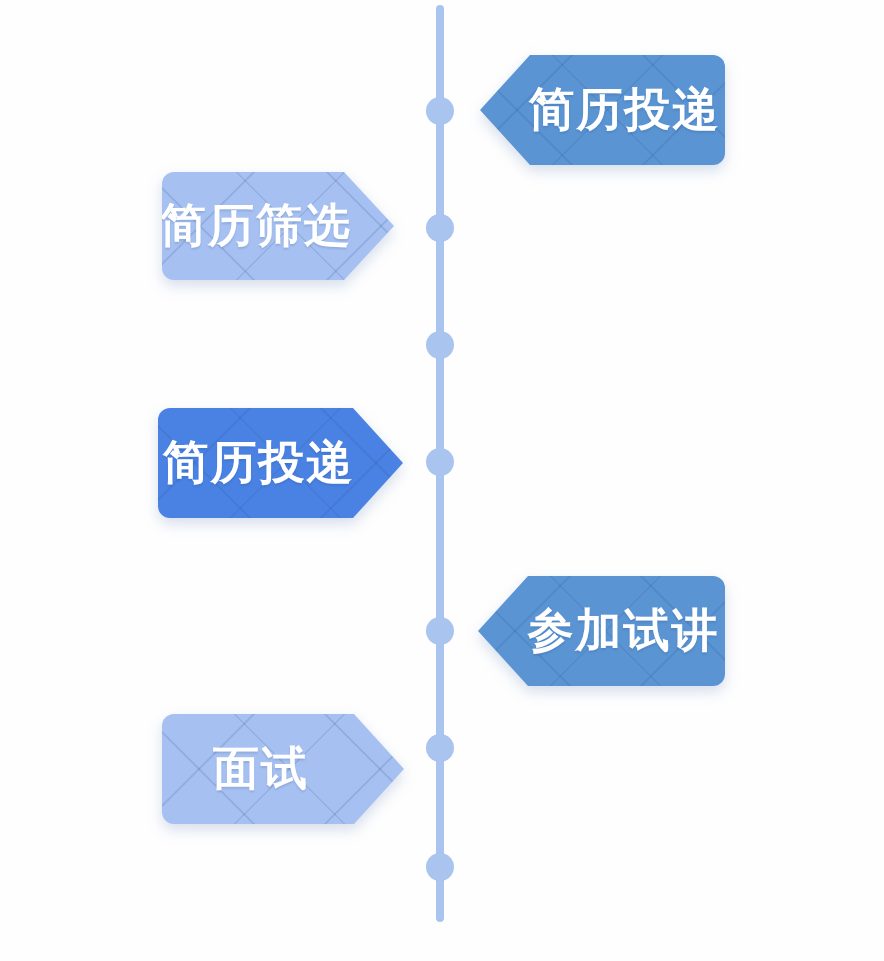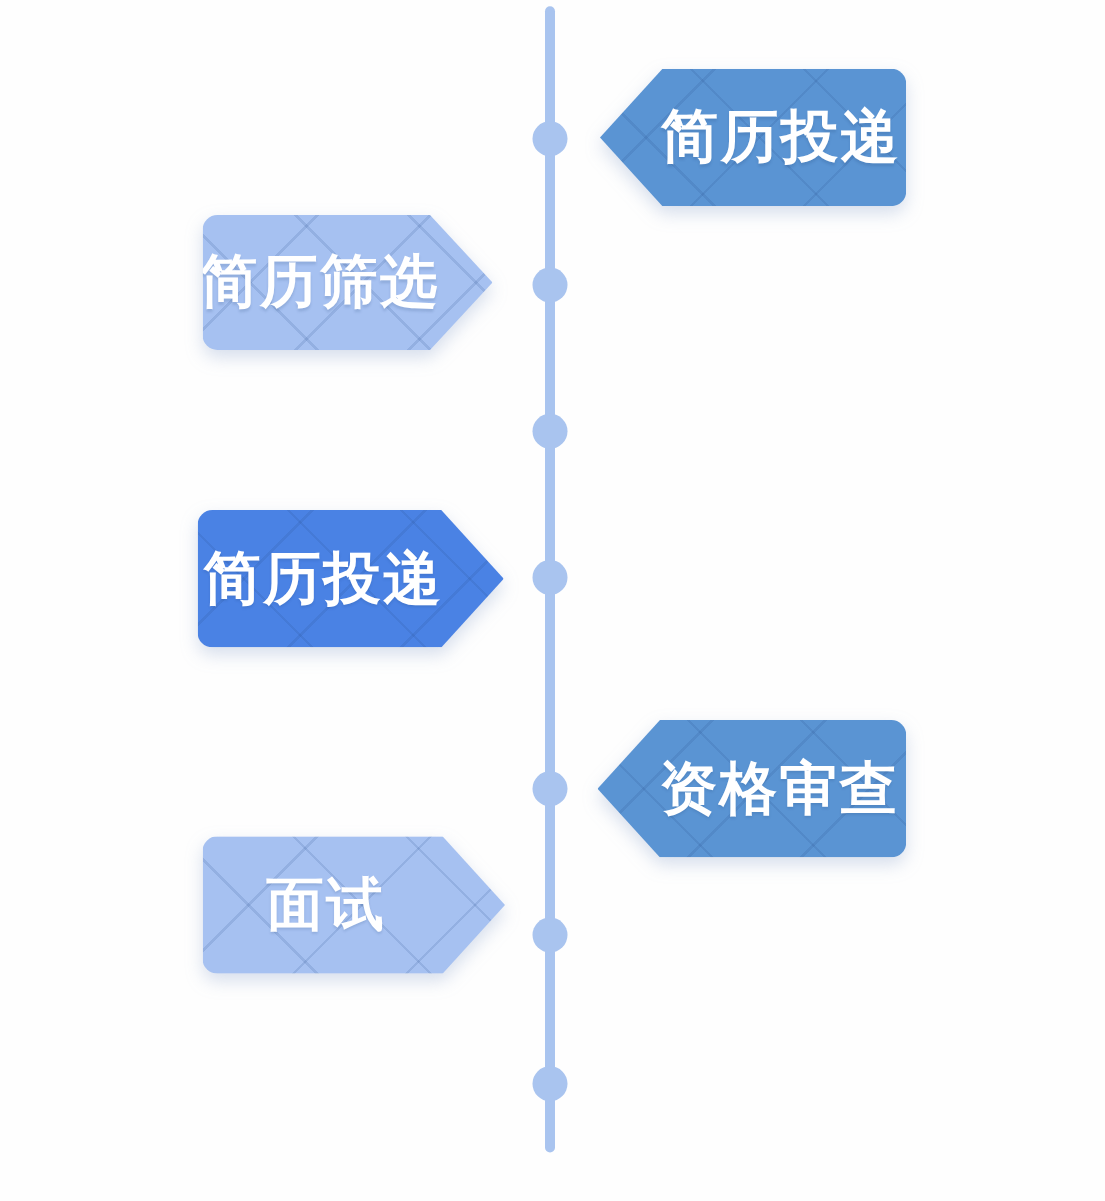--- a/index.html
+++ b/index.html
@@ -88,21 +88,21 @@
     white-space: nowrap;
     text-shadow: 0 2px 2px rgba(30, 60, 110, 0.15);
   }
 
   
   .step-1 { left: 480px; top:  55px; width: 245px; height: 110px; }
   .step-2 { left: 162px; top: 172px; width: 232px; height: 108px; }
   .step-3 { left: 478px; top: 290px; width: 245px; height: 108px; }
   .step-4 { left: 158px; top: 408px; width: 245px; height: 110px; }
   .step-5 { left: 478px; top: 576px; width: 247px; height: 110px; }
-  .step-6 { left: 162px; top: 669px; width: 242px; height: 110px; }
+  .step-6 { left: 162px; top: 714px; width: 242px; height: 110px; }
   .step-7 { left: 478px; top: 812px; width: 243px; height: 111px; }
 </style>
 </head>
 <body>
 
 <div class="canvas">
 
   <div class="timeline-line"></div>
 
   <div class="timeline-node node-1"></div>
@@ -127,21 +127,21 @@
 
 
   <div class="step step-4 tip-right tone-dark">
     <div class="step-shape">
       <span class="step-label">简历投递</span>
     </div>
   </div>
 
   <div class="step step-5 tip-left tone-medium">
     <div class="step-shape">
-      <span class="step-label">资格审查</span>
+      <span class="step-label">参加试讲</span>
     </div>
   </div>
 
   <div class="step step-6 tip-right tone-light">
     <div class="step-shape">
       <span class="step-label">面试</span>
     </div>
   </div>
 
 

